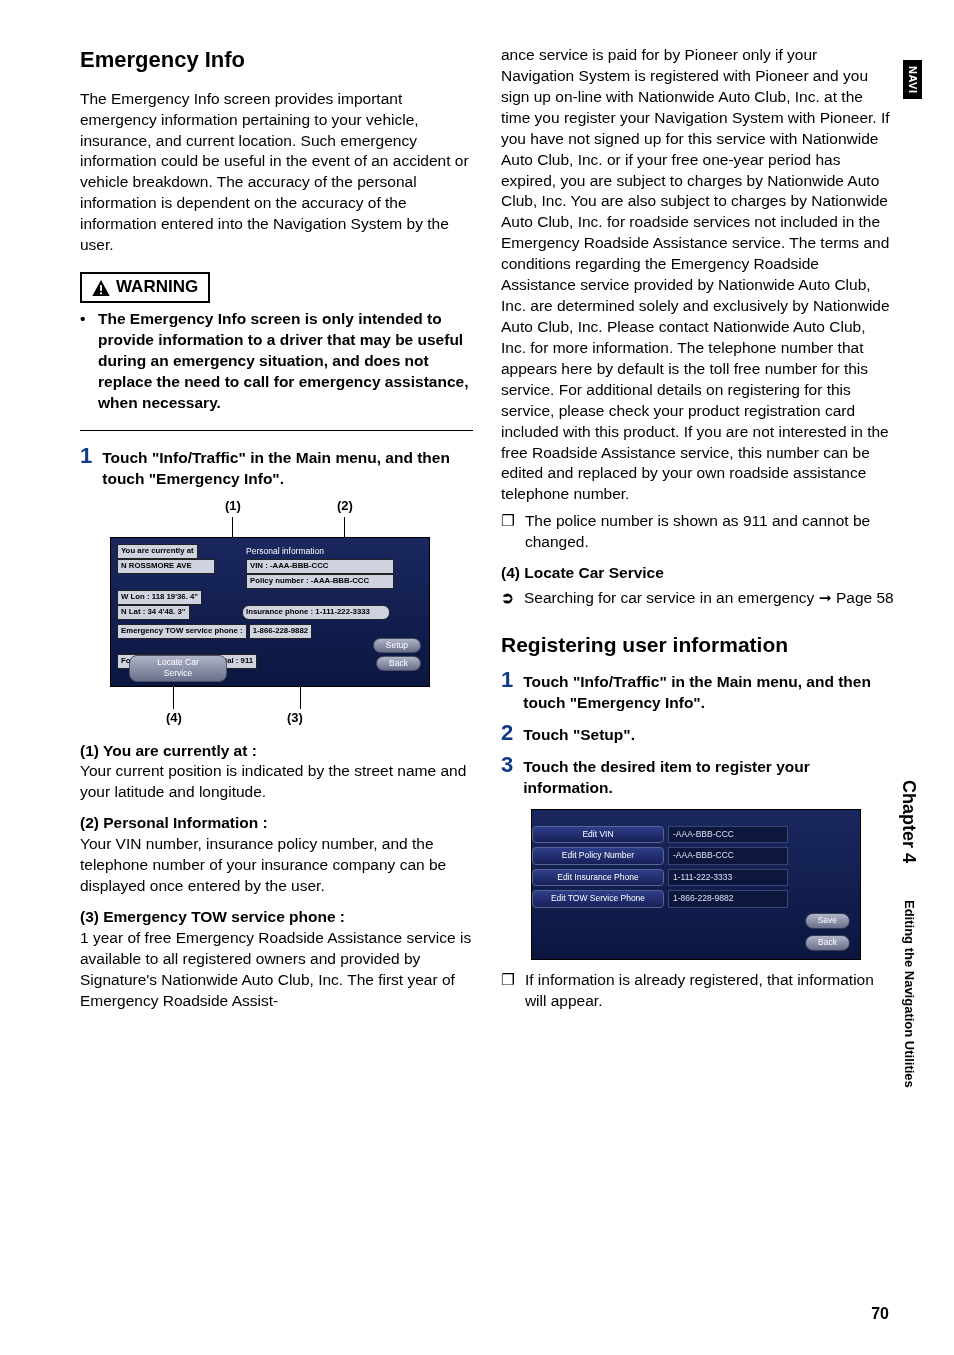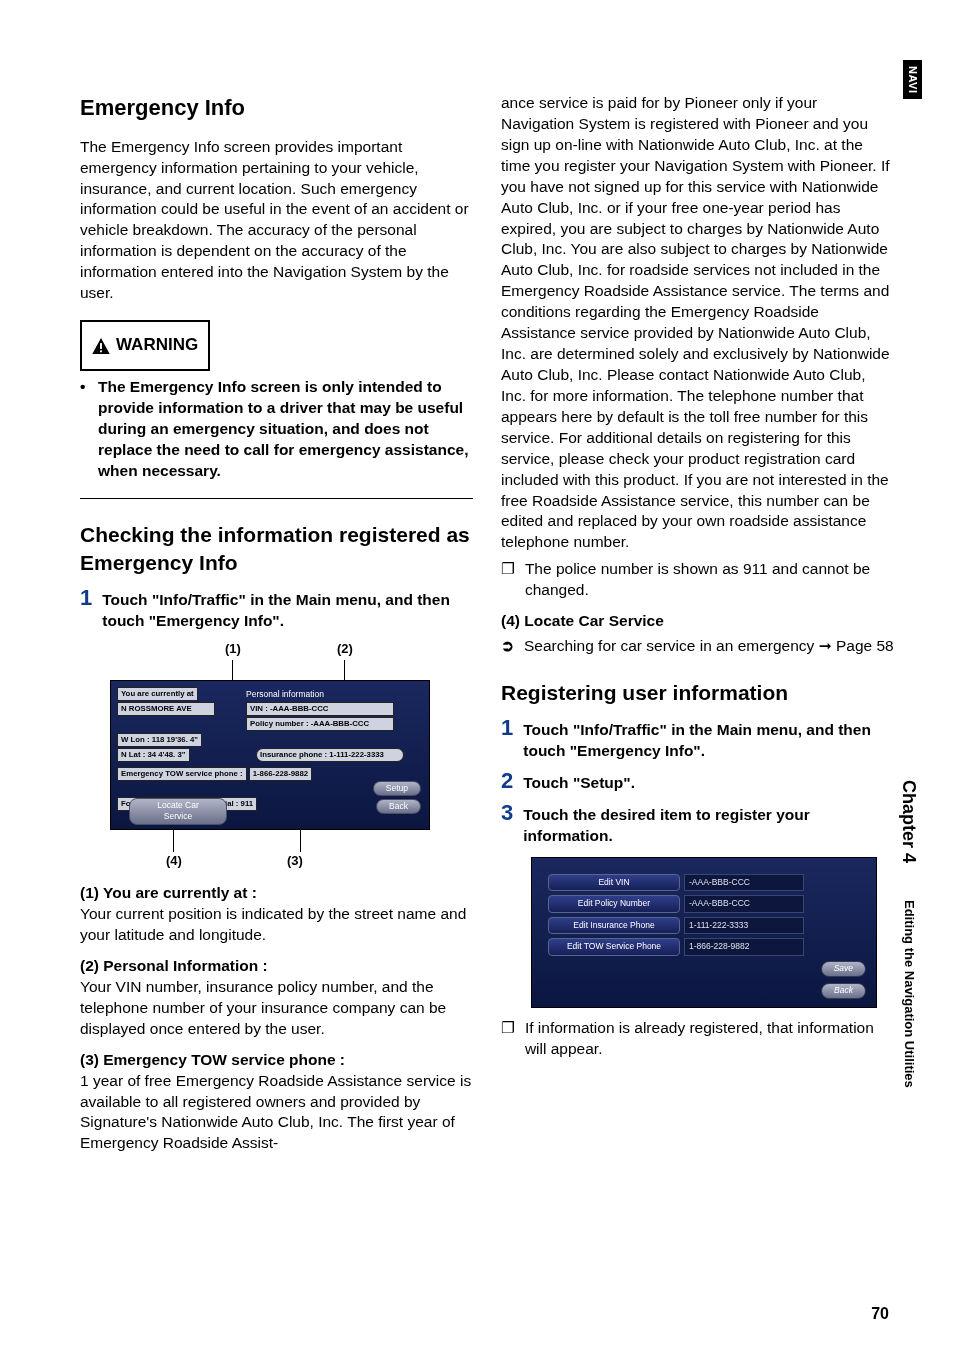--- a/index.html
+++ b/index.html
@@ -10,21 +10,20 @@
     width: 954px;
     height: 1355px;
     position: relative;
     font-size: 15.5px;
     line-height: 1.35;
   }
   .page {
     padding: 45px 60px 30px 80px;
     display: flex;
     gap: 28px;
-    margin-top: 48px;
   }
   .col {
     flex: 1;
     min-width: 0;
   }
   .side-tabs {
     position: absolute;
     right: 32px;
     top: 60px;
     display: flex;
@@ -73,21 +72,21 @@
     font-size: 21px;
     font-weight: 700;
     margin: 22px 0 10px 0;
   }
   p { margin: 0 0 4px 0; }
   .warning-box {
     border: 2px solid #000;
     display: inline-flex;
     align-items: center;
     gap: 6px;
-    padding: 12px 10px;
+    padding: 2px 10px;
     font-size: 17px;
     font-weight: 700;
     margin-top: 12px;
     margin-bottom: 6px;
   }
   .warning-box svg { width: 18px; height: 16px; }
   ul.bullet {
     list-style: none;
     padding: 0;
     margin: 0 0 16px 0;
@@ -219,21 +218,21 @@
   }
   .fig1-labels-bot span:first-child { margin-left: 56px; }
   .fig1-labels-bot span:last-child { margin-left: 105px; }
 
   
   .fig2 {
     margin: 10px 0 10px 30px;
     width: 320px;
     border: 1px solid #000;
     background: linear-gradient(to bottom, #1a285f 0%, #0b1640 100%);
-    padding: 16px 8px 8px 16px;
+    padding: 16px 8px 8px 0;
     height: 125px;
     position: relative;
     font-size: 8.5px;
   }
   .edit-row { display:flex; align-items:center; gap:4px; margin-bottom:4px; }
   .edit-btn {
     background: linear-gradient(#2f3e8a,#162057);
     border: 1px solid #5a6490;
     border-radius: 4px;
     color: #fff;
@@ -251,21 +250,20 @@
     font-size: 8.5px;
   }
   .fig2 .grad-btn {
     position:absolute;
     background: linear-gradient(#b0b4c8,#6a708a);
     border: 1px solid #343a52;
     border-radius: 10px;
     color:#fff;
     font-size:8.5px;
     padding:1px 12px;
-    font-style:italic;
   }
 </style>
 </head>
 <body>
 
 <div class="side-tabs">
   <div class="side-tab">NAVI</div>
 </div>
 <div class="side-chapter">Chapter 4</div>
 <div class="side-subtitle">Editing the Navigation Utilities</div>
@@ -285,21 +283,20 @@
         </svg>
       <span>WARNING</span>
     </div>
     <ul class="bullet">
       <li>
           <b>The Emergency Info screen is only intended to provide information to a driver that may be useful during an emergency situation, and does not replace the need to call for emergency assistance, when necessary.</b>
         </li>
     </ul>
     <div class="rule"></div>
 
-    <h2>Checking the information registered as Emergency Info</h2>
 
     <div class="step">
       <div class="num">1</div>
       <div class="txt">Touch "Info/Traffic" in the Main menu, and then touch "Emergency Info".</div>
     </div>
 
     
     <div class="fig1">
       <div class="fig1-labels-top">
         <span>(1)</span>
@@ -310,21 +307,21 @@
           <div style="left:234px"></div>
         </div>
       <div class="screen">
         <div class="calloutbox" style="left:6px; top:6px;">You are currently at</div>
         <div class="calloutbox" style="left:6px; top:21px; width:90px;">N ROSSMORE AVE</div>
         <div class="calloutbox" style="left:6px; top:52px;">W Lon : 118 19'36. 4"</div>
         <div class="calloutbox" style="left:6px; top:67px;">N Lat :  34  4'48. 3"</div>
         <div class="personal">Personal information</div>
         <div class="calloutbox" style="left:135px; top:21px; width:140px;">VIN : -AAA-BBB-CCC</div>
         <div class="calloutbox" style="left:135px; top:36px; width:140px;">Policy number : -AAA-BBB-CCC</div>
-        <div class="calloutbox" style="left:145px; top:67px; width:140px;border-radius:7px;">Insurance phone : 1-111-222-3333</div>
+        <div class="calloutbox" style="left:131px; top:67px; width:140px;border-radius:7px;">Insurance phone : 1-111-222-3333</div>
         <div style="position:absolute; left:6px; top:86px; display:flex; gap:2px;">
           <span class="calloutbox" style="position:static;">Emergency TOW service phone :</span>
           <span class="calloutbox" style="position:static;">1-866-228-9882</span>
         </div>
         <div class="calloutbox" style="left:6px; top:116px;">For non-tow emergencies, dial : 911</div>
         <div class="sbutton" style="left:18px; top:117px; width:72px;border-radius:8px;">Locate Car Service</div>
         <div class="sbutton" style="right:8px; top:100px;">Setup</div>
         <div class="sbutton" style="right:8px; top:118px;">Back</div>
       </div>
       <div class="fig1-leaders-bot">

